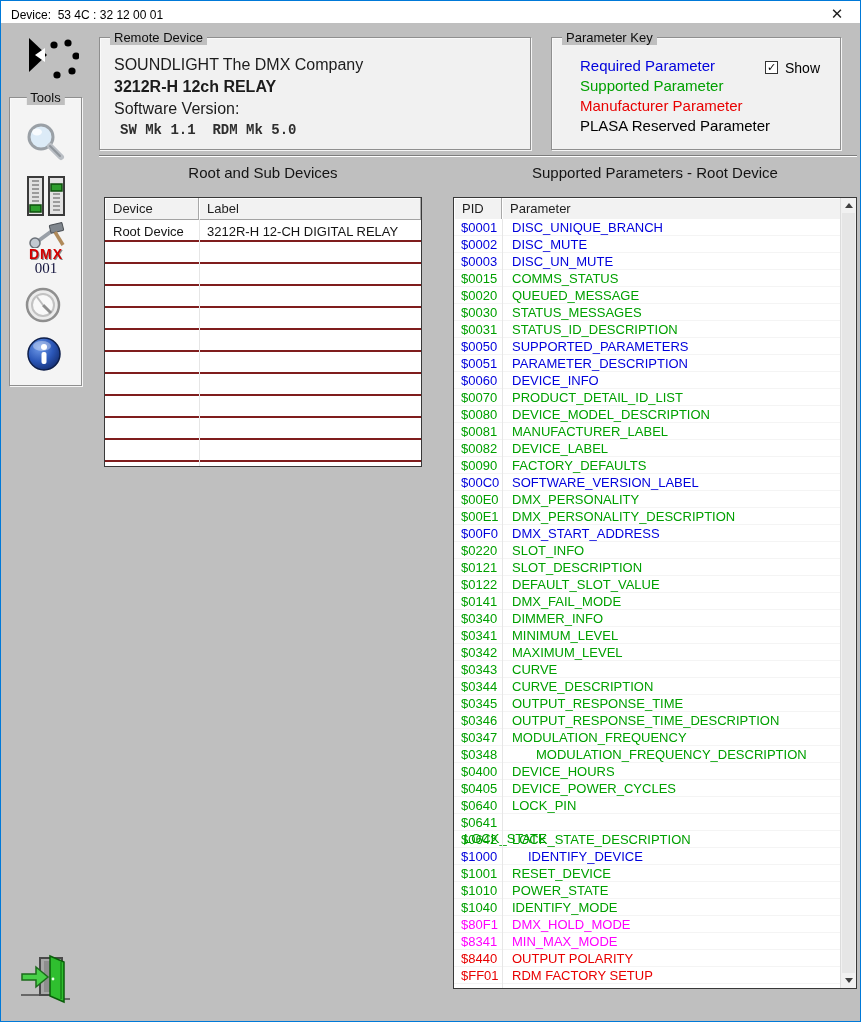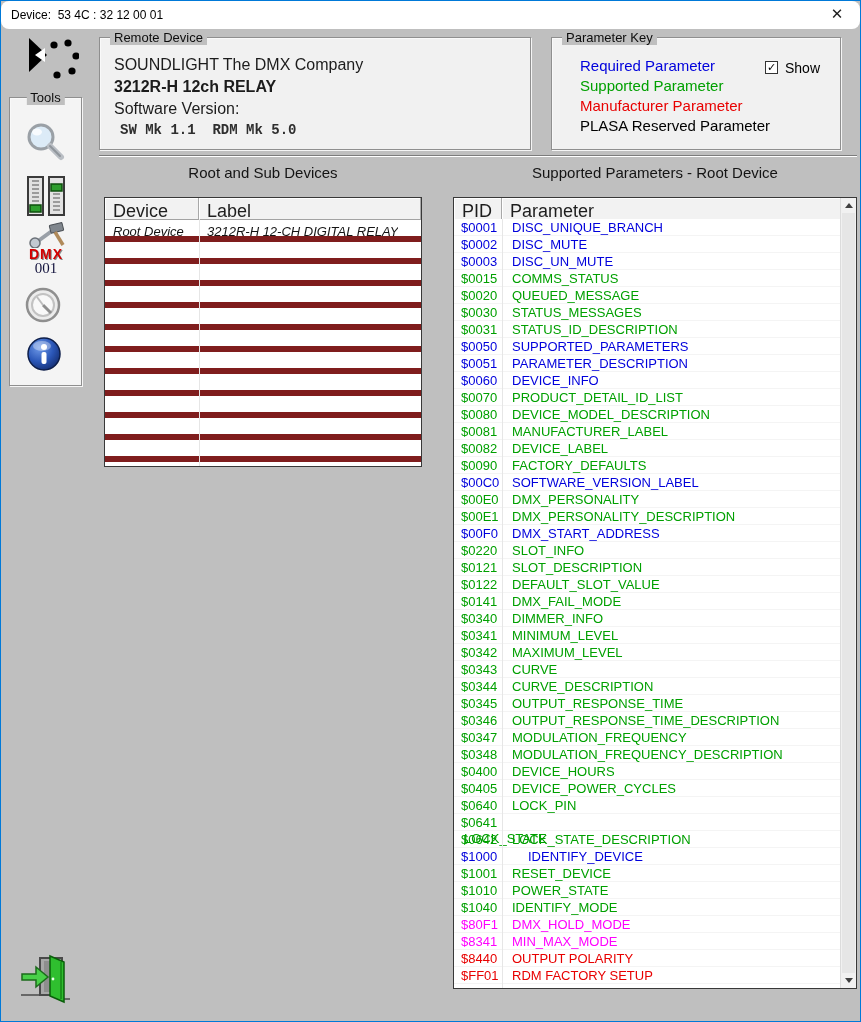--- a/index.html
+++ b/index.html
@@ -1,20 +1,20 @@
 <!DOCTYPE html>
 <html><head>
 <meta charset="utf-8">
 <style>
   html,body{margin:0;padding:0;background:#888;}
   body{font-family:"Liberation Sans",sans-serif;}
   .window{position:relative;width:861px;height:1022px;box-sizing:border-box;
     border:1px solid #0079d8;background:#bfbfbf;overflow:hidden;}
   
-  .titlebar{position:absolute;left:0;top:0;right:0;height:28px;background:#ffffff;border-radius:8px;}
+  .titlebar{position:absolute;left:0;top:0;right:0;height:22px;background:#ffffff;}
   .title-text{position:absolute;left:10px;top:7px;font-size:12px;color:#000;white-space:pre;}
   .close-btn{position:absolute;right:0;top:0;width:46px;height:28px;text-align:center;
     line-height:26px;font-size:15px;color:#1a1a1a;cursor:default;}
   
   .groupbox{position:absolute;box-sizing:border-box;border:1px solid #8f8f8f;
     box-shadow:1px 1px 0 #f5f5f5, inset 1px 1px 0 #f9f9f9;background:#f1f1f1;}
   .gb-label{position:absolute;top:-8px;left:10px;background:#bfbfbf;padding:0 4px;
     font-size:13px;color:#0d0d0d;white-space:nowrap;}
   .gb-label.centered{left:50%;transform:translateX(-50%);}
   .groupbox.toolsbox{background:#f4f4f4;}
@@ -29,26 +29,26 @@
   .show-label{position:absolute;left:233px;top:22px;font-size:14px;color:#000;}
   
   .hsep{position:absolute;left:98px;top:154px;width:758px;height:0;
     border-top:1px solid #7c7c7c;border-bottom:1px solid #ffffff;}
   
   .section-title{position:absolute;top:163px;height:20px;font-size:15px;color:#141414;
     text-align:center;white-space:nowrap;}
   
   .ltable{position:absolute;box-sizing:border-box;background:#fff;border:1px solid #383838;overflow:hidden;}
   .t-header{display:flex;height:21px;background:#f2f2f2;border-bottom:1px solid #a3a3a3;}
-  .t-hcell{box-sizing:border-box;font-size:18px;color:#1e1e1e;padding:3px 0 0 8px;
+  .t-hcell{box-sizing:border-box;font-size:13px;color:#1e1e1e;padding:3px 0 0 8px;
     background:#f2f2f2;border-right:1px solid #a8a8a8;box-shadow:inset 1px 1px 0 #ffffff;}
   .t-hcell:last-child{flex:1;}
   .col-divider{position:absolute;top:21px;bottom:0;width:1px;background:#e6e6e6;}
   
-  .d-row{display:flex;height:22px;box-sizing:border-box;border-bottom:6px solid #7f1d1d;font-style:italic;}
+  .d-row{display:flex;height:22px;box-sizing:border-box;border-bottom:2px solid #7f1d1d;}
   .d-cell{box-sizing:border-box;font-size:13px;color:#141414;padding:4px 0 0 8px;white-space:nowrap;overflow:hidden;}
   
   .pt-body{position:absolute;left:0;right:15px;top:21px;bottom:0;background:#fff;overflow:hidden;}
   .p-row{display:flex;height:17px;box-sizing:border-box;border-bottom:1px solid #f4f4f4;}
   .p-pid{width:48px;box-sizing:border-box;padding:1px 0 0 7px;font-size:13px;white-space:nowrap;}
   .p-name{box-sizing:border-box;padding:1px 0 0 10px;font-size:13px;white-space:nowrap;}
   
   .sbar{position:absolute;top:0;right:0;bottom:0;width:15px;background:#f1f1f1;border-left:1px solid #dcdcdc;}
   .sb-btn{position:absolute;left:0;width:15px;height:15px;display:flex;align-items:center;justify-content:center;}
   .sb-up{top:0;} .sb-down{bottom:0;}
@@ -319,21 +319,21 @@
             <span class="p-name">OUTPUT_RESPONSE_TIME</span>
           </div>
           <div class="p-row" style="color: rgb(0, 160, 0);">
             <span class="p-pid">$0346</span>
             <span class="p-name">OUTPUT_RESPONSE_TIME_DESCRIPTION</span>
           </div>
           <div class="p-row" style="color: rgb(0, 160, 0);">
             <span class="p-pid">$0347</span>
             <span class="p-name">MODULATION_FREQUENCY</span>
           </div>
-          <div class="p-row" style="color: rgb(0, 160, 0);">
+          <div class="p-row" style="color: rgb(0, 160, 0); gap: 24px;">
             <span class="p-pid">$0348</span>
             <span class="p-name">MODULATION_FREQUENCY_DESCRIPTION</span>
           </div>
           <div class="p-row" style="color: rgb(0, 160, 0);">
             <span class="p-pid">$0400</span>
             <span class="p-name">DEVICE_HOURS</span>
           </div>
           <div class="p-row" style="color: rgb(0, 160, 0);">
             <span class="p-pid">$0405</span>
             <span class="p-name">DEVICE_POWER_CYCLES</span>

